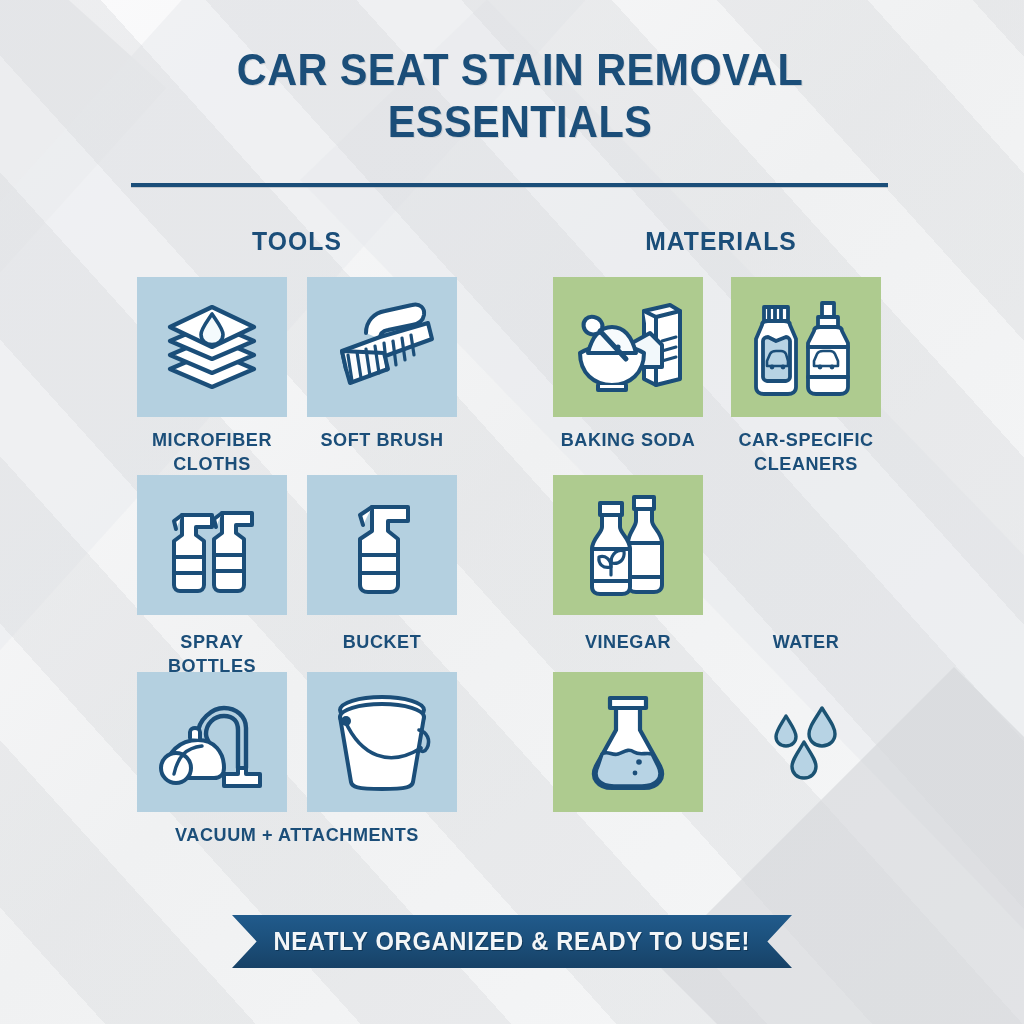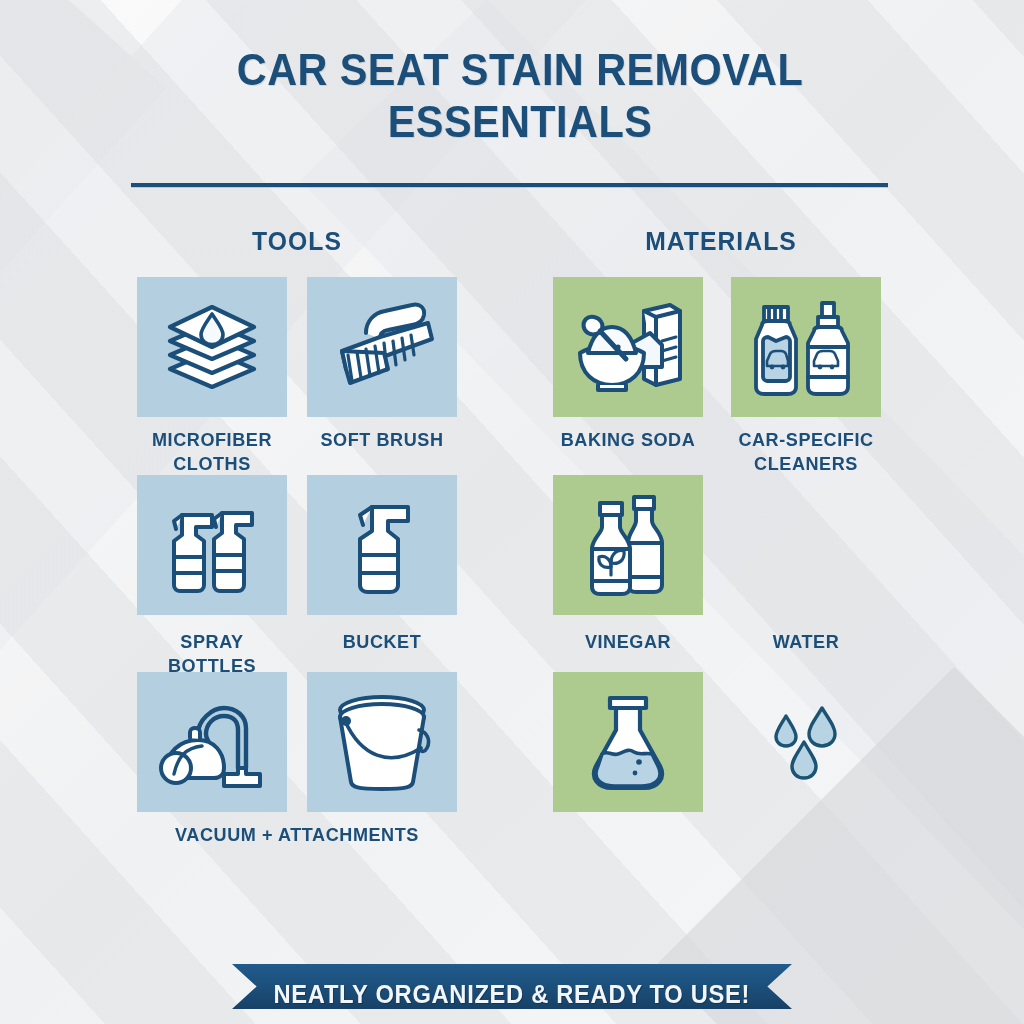--- a/index.html
+++ b/index.html
@@ -160,30 +160,30 @@
     transform: scaleX(0.95);
   }
   .label.w1 { width: 150px; }
   .label.wide { width: 320px; }
 
   .lb-r1 { top: 428px; }
   .lb-r2 { top: 630px; }
   .lb-r3 { top: 823px; }
   .ribbon-inner {
     position: absolute;
-    left: 232px; top: 964px;
-    width: 560px; height: 45px;
+    left: 232px; top: 915px;
+    width: 560px; height: 53px;
     background: linear-gradient(180deg, #215b8c 0%, #1b4e79 55%, #174166 100%);
     clip-path: polygon(
       0% 0%, 100% 0%,
       95.6% 50%, 100% 100%,
       0% 100%, 4.4% 50%
     );
     display: flex;
-    align-items: flex-end;
+    align-items: center;
     justify-content: center;
   }
   .ribbon-text {
     font-family: "Liberation Sans Narrow", "Liberation Sans", sans-serif;
     font-weight: bold;
     font-size: 25px;
     letter-spacing: 0.7px;
     color: #f3f6f8;
     transform: scaleX(0.95);
     text-shadow: 1px 1px 0 rgba(10,40,66,0.55);

